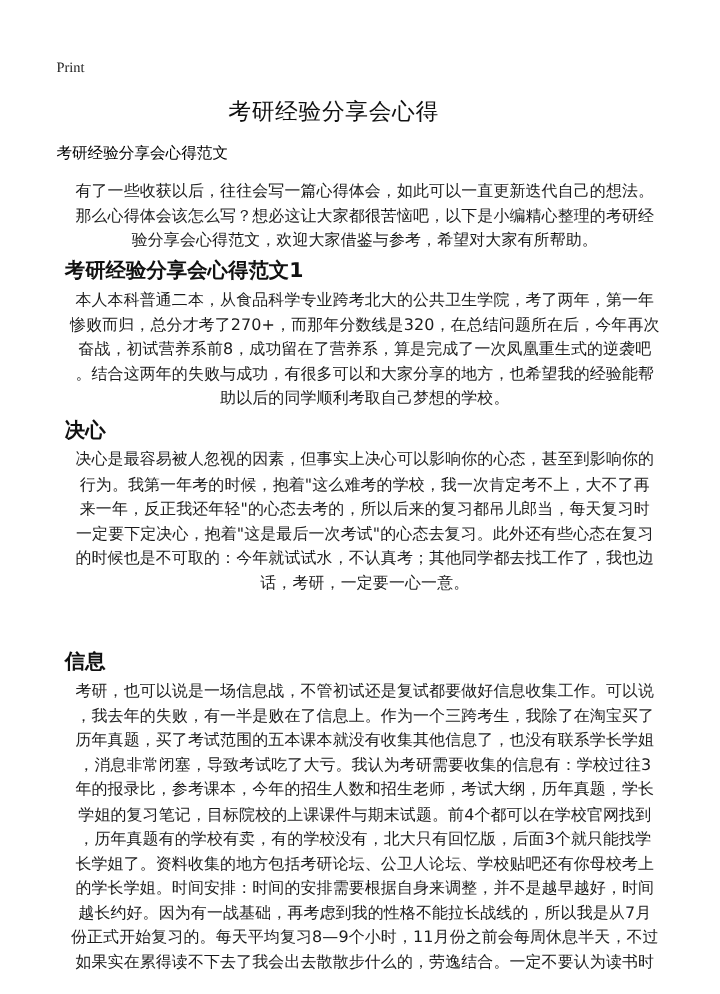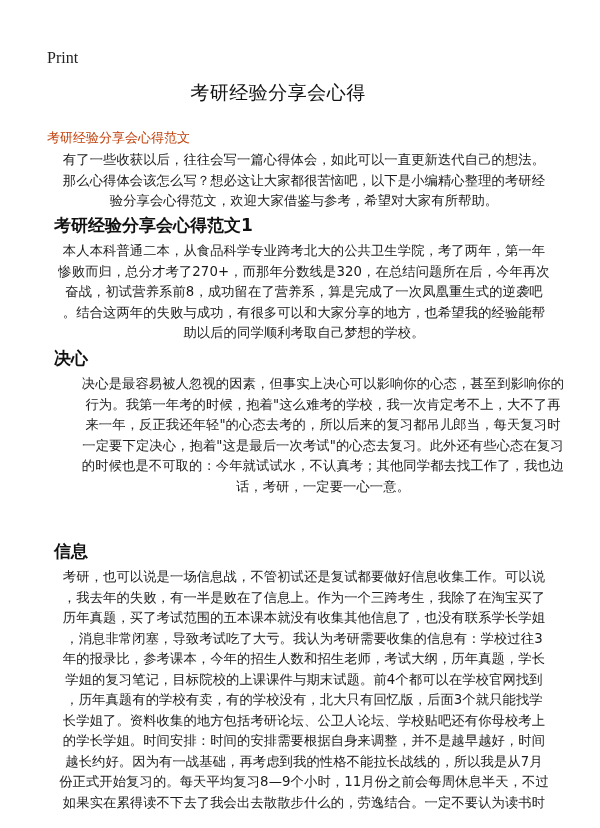--- a/index.html
+++ b/index.html
@@ -13,39 +13,39 @@
       position: relative;
       overflow: hidden;
       color: #1a1a1a;
       font-family: "DejaVu Sans", "Liberation Sans", sans-serif;
     }
     .print-label {
       position: absolute;
       left: 47px;
       top: 49px;
       font-family: "Liberation Serif", "DejaVu Serif", serif;
-      font-size: 16px;
+      font-size: 12px;
       color: #222;
     }
     .doc-title {
       position: absolute;
       left: 0;
       width: 556px;
       top: 80px;
       text-align: center;
       font-size: 19px;
       letter-spacing: 0.5px;
       color: #111;
     }
     .subtitle {
       position: absolute;
       left: 47px;
-      top: 129px;
+      top: 119px;
       font-size: 13px;
-      color: #c2410c;
+      color: #000000;
       font-family: Liberation Mono, monospace;
     }
     .para {
       position: absolute;
       left: 54px;
       width: 500px;
       font-size: 13.3px;
       line-height: 20.5px;
       color: #1c1c1c;
       letter-spacing: 0.1px;
@@ -80,21 +80,21 @@
 <div class="para" style="top:241px;">
   <span class="line">本人本科普通二本，从食品科学专业跨考北大的公共卫生学院，考了两年，第一年</span>
   <span class="line">惨败而归，总分才考了270+，而那年分数线是320，在总结问题所在后，今年再次</span>
   <span class="line">奋战，初试营养系前8，成功留在了营养系，算是完成了一次凤凰重生式的逆袭吧</span>
   <span class="line">。结合这两年的失败与成功，有很多可以和大家分享的地方，也希望我的经验能帮</span>
   <span class="line">助以后的同学顺利考取自己梦想的学校。</span>
 </div>
 
 <div class="heading" style="top:347px;font-family:Liberation Mono, monospace;">决心</div>
 
-<div class="para" style="top:374px;margin-left:19px;">
+<div class="para" style="top:374px;">
   <span class="line">决心是最容易被人忽视的因素，但事实上决心可以影响你的心态，甚至到影响你的</span>
   <span class="line">行为。我第一年考的时候，抱着"这么难考的学校，我一次肯定考不上，大不了再</span>
   <span class="line">来一年，反正我还年轻"的心态去考的，所以后来的复习都吊儿郎当，每天复习时</span>
   <span class="line">一定要下定决心，抱着"这是最后一次考试"的心态去复习。此外还有些心态在复习</span>
   <span class="line">的时候也是不可取的：今年就试试水，不认真考；其他同学都去找工作了，我也边</span>
   <span class="line">话，考研，一定要一心一意。</span>
 </div>
 
 <div class="heading" style="top:540px;">信息</div>
 

